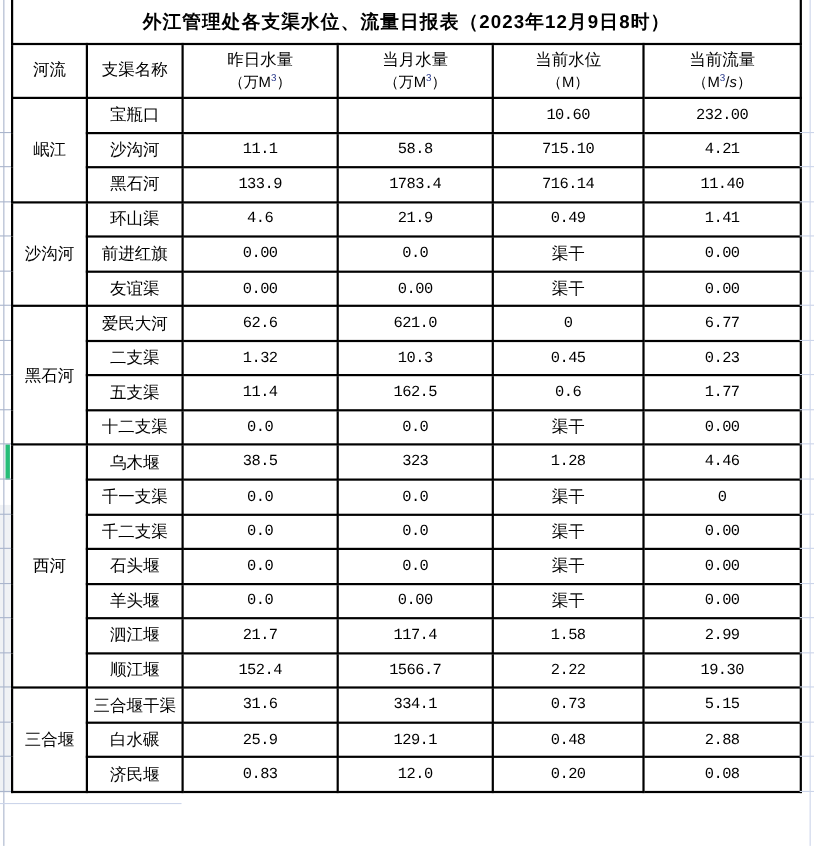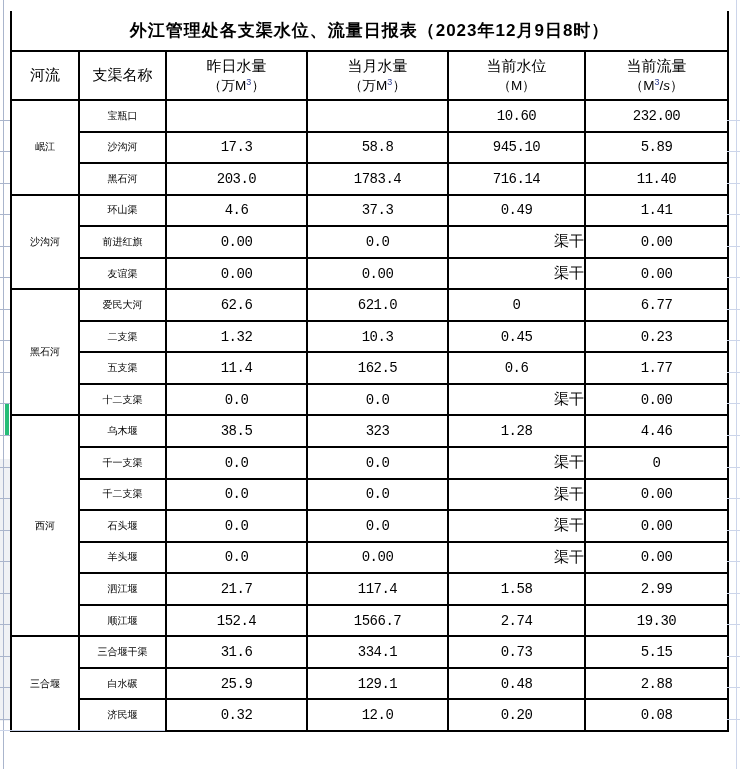--- a/index.html
+++ b/index.html
@@ -12,21 +12,20 @@
   
   .margin-fill{position:absolute;pointer-events:none}
   .gridline{position:absolute;pointer-events:none}
   .marker{position:absolute;width:4px;left:5px}
 
   
   table.report{
     position:absolute;left:10px;top:0;
     width:717px;border-collapse:collapse;table-layout:fixed;
     border-top:none;
-    margin-top:11px;
   }
   table.report th,table.report td{
     border:2px solid #000;
     text-align:center;vertical-align:middle;
     padding:0;overflow:hidden;white-space:nowrap;
   }
   tr.title-row th{
     border-top:none;height:39px;
     font-size:17px;font-weight:bold;letter-spacing:1px;
   }
@@ -35,23 +34,23 @@
   }
   tr.header-row .unit{font-size:13.5px}
   tr.header-row sup{font-size:9px;line-height:0}
   tbody td{height:29.55px;font-size:15px}
   td.num-cell{
     font-family:"Liberation Mono","DejaVu Sans Mono",monospace;
     font-size:14px;letter-spacing:-0.5px;
   }
   td.num-cell.cjk{
     font-family:Liberation Mono, monospace;
-    font-size:15px;letter-spacing:0;text-align:right;
-  }
-  td.river-cell,td.name-cell{font-size:10px}
+    font-size:15px;letter-spacing:0;
+  }
+  td.river-cell,td.name-cell{font-size:15px}
 </style>
 </head>
 <body>
 
 <div id="left-margin" class="margin-fill" style="left: 0px; top: 459px; width: 10px; height: 261.938px; background: rgb(240, 242, 245);"></div>
 
 <div id="green-marker" class="marker" style="top: 404.469px; height: 31.5469px; background: rgb(38, 189, 120);"></div>
 
 <table class="report">
   <colgroup>
@@ -95,37 +94,37 @@
       <tr>
         <td rowspan="3" class="river-cell">岷江</td>
         <td class="name-cell">宝瓶口</td>
         <td class="num-cell"></td>
         <td class="num-cell"></td>
         <td class="num-cell">10.60</td>
         <td class="num-cell">232.00</td>
       </tr>
       <tr>
         <td class="name-cell">沙沟河</td>
-        <td class="num-cell">17.3</td>
+        <td class="num-cell">11.1</td>
         <td class="num-cell">58.8</td>
-        <td class="num-cell">945.10</td>
-        <td class="num-cell">5.89</td>
+        <td class="num-cell">715.10</td>
+        <td class="num-cell">4.21</td>
       </tr>
       <tr>
         <td class="name-cell">黑石河</td>
-        <td class="num-cell">203.0</td>
+        <td class="num-cell">133.9</td>
         <td class="num-cell">1783.4</td>
         <td class="num-cell">716.14</td>
         <td class="num-cell">11.40</td>
       </tr>
       <tr>
         <td rowspan="3" class="river-cell">沙沟河</td>
         <td class="name-cell">环山渠</td>
         <td class="num-cell">4.6</td>
-        <td class="num-cell">37.3</td>
+        <td class="num-cell">21.9</td>
         <td class="num-cell">0.49</td>
         <td class="num-cell">1.41</td>
       </tr>
       <tr>
         <td class="name-cell">前进红旗</td>
         <td class="num-cell">0.00</td>
         <td class="num-cell">0.0</td>
         <td class="num-cell cjk">渠干</td>
         <td class="num-cell">0.00</td>
       </tr>
@@ -205,41 +204,41 @@
         <td class="name-cell">泗江堰</td>
         <td class="num-cell">21.7</td>
         <td class="num-cell">117.4</td>
         <td class="num-cell">1.58</td>
         <td class="num-cell">2.99</td>
       </tr>
       <tr>
         <td class="name-cell">顺江堰</td>
         <td class="num-cell">152.4</td>
         <td class="num-cell">1566.7</td>
-        <td class="num-cell">2.74</td>
+        <td class="num-cell">2.22</td>
         <td class="num-cell">19.30</td>
       </tr>
       <tr>
         <td rowspan="3" class="river-cell">三合堰</td>
         <td class="name-cell">三合堰干渠</td>
         <td class="num-cell">31.6</td>
         <td class="num-cell">334.1</td>
         <td class="num-cell">0.73</td>
         <td class="num-cell">5.15</td>
       </tr>
       <tr>
         <td class="name-cell">白水碾</td>
         <td class="num-cell">25.9</td>
         <td class="num-cell">129.1</td>
         <td class="num-cell">0.48</td>
         <td class="num-cell">2.88</td>
       </tr>
       <tr>
         <td class="name-cell">济民堰</td>
-        <td class="num-cell">0.32</td>
+        <td class="num-cell">0.83</td>
         <td class="num-cell">12.0</td>
         <td class="num-cell">0.20</td>
         <td class="num-cell">0.08</td>
       </tr>
     </tbody>
 </table>
 
 <div class="gridline" style="left: 3px; top: 0px; width: 1px; height: 769px; background: rgb(170, 181, 204);"></div>
 <div class="gridline" style="left: 736px; top: 0px; width: 1px; height: 769px; background: rgb(204, 213, 234);"></div>
 <div class="gridline" style="left: 0px; top: 119.547px; width: 10px; height: 1px; background: rgb(170, 181, 204);"></div>

